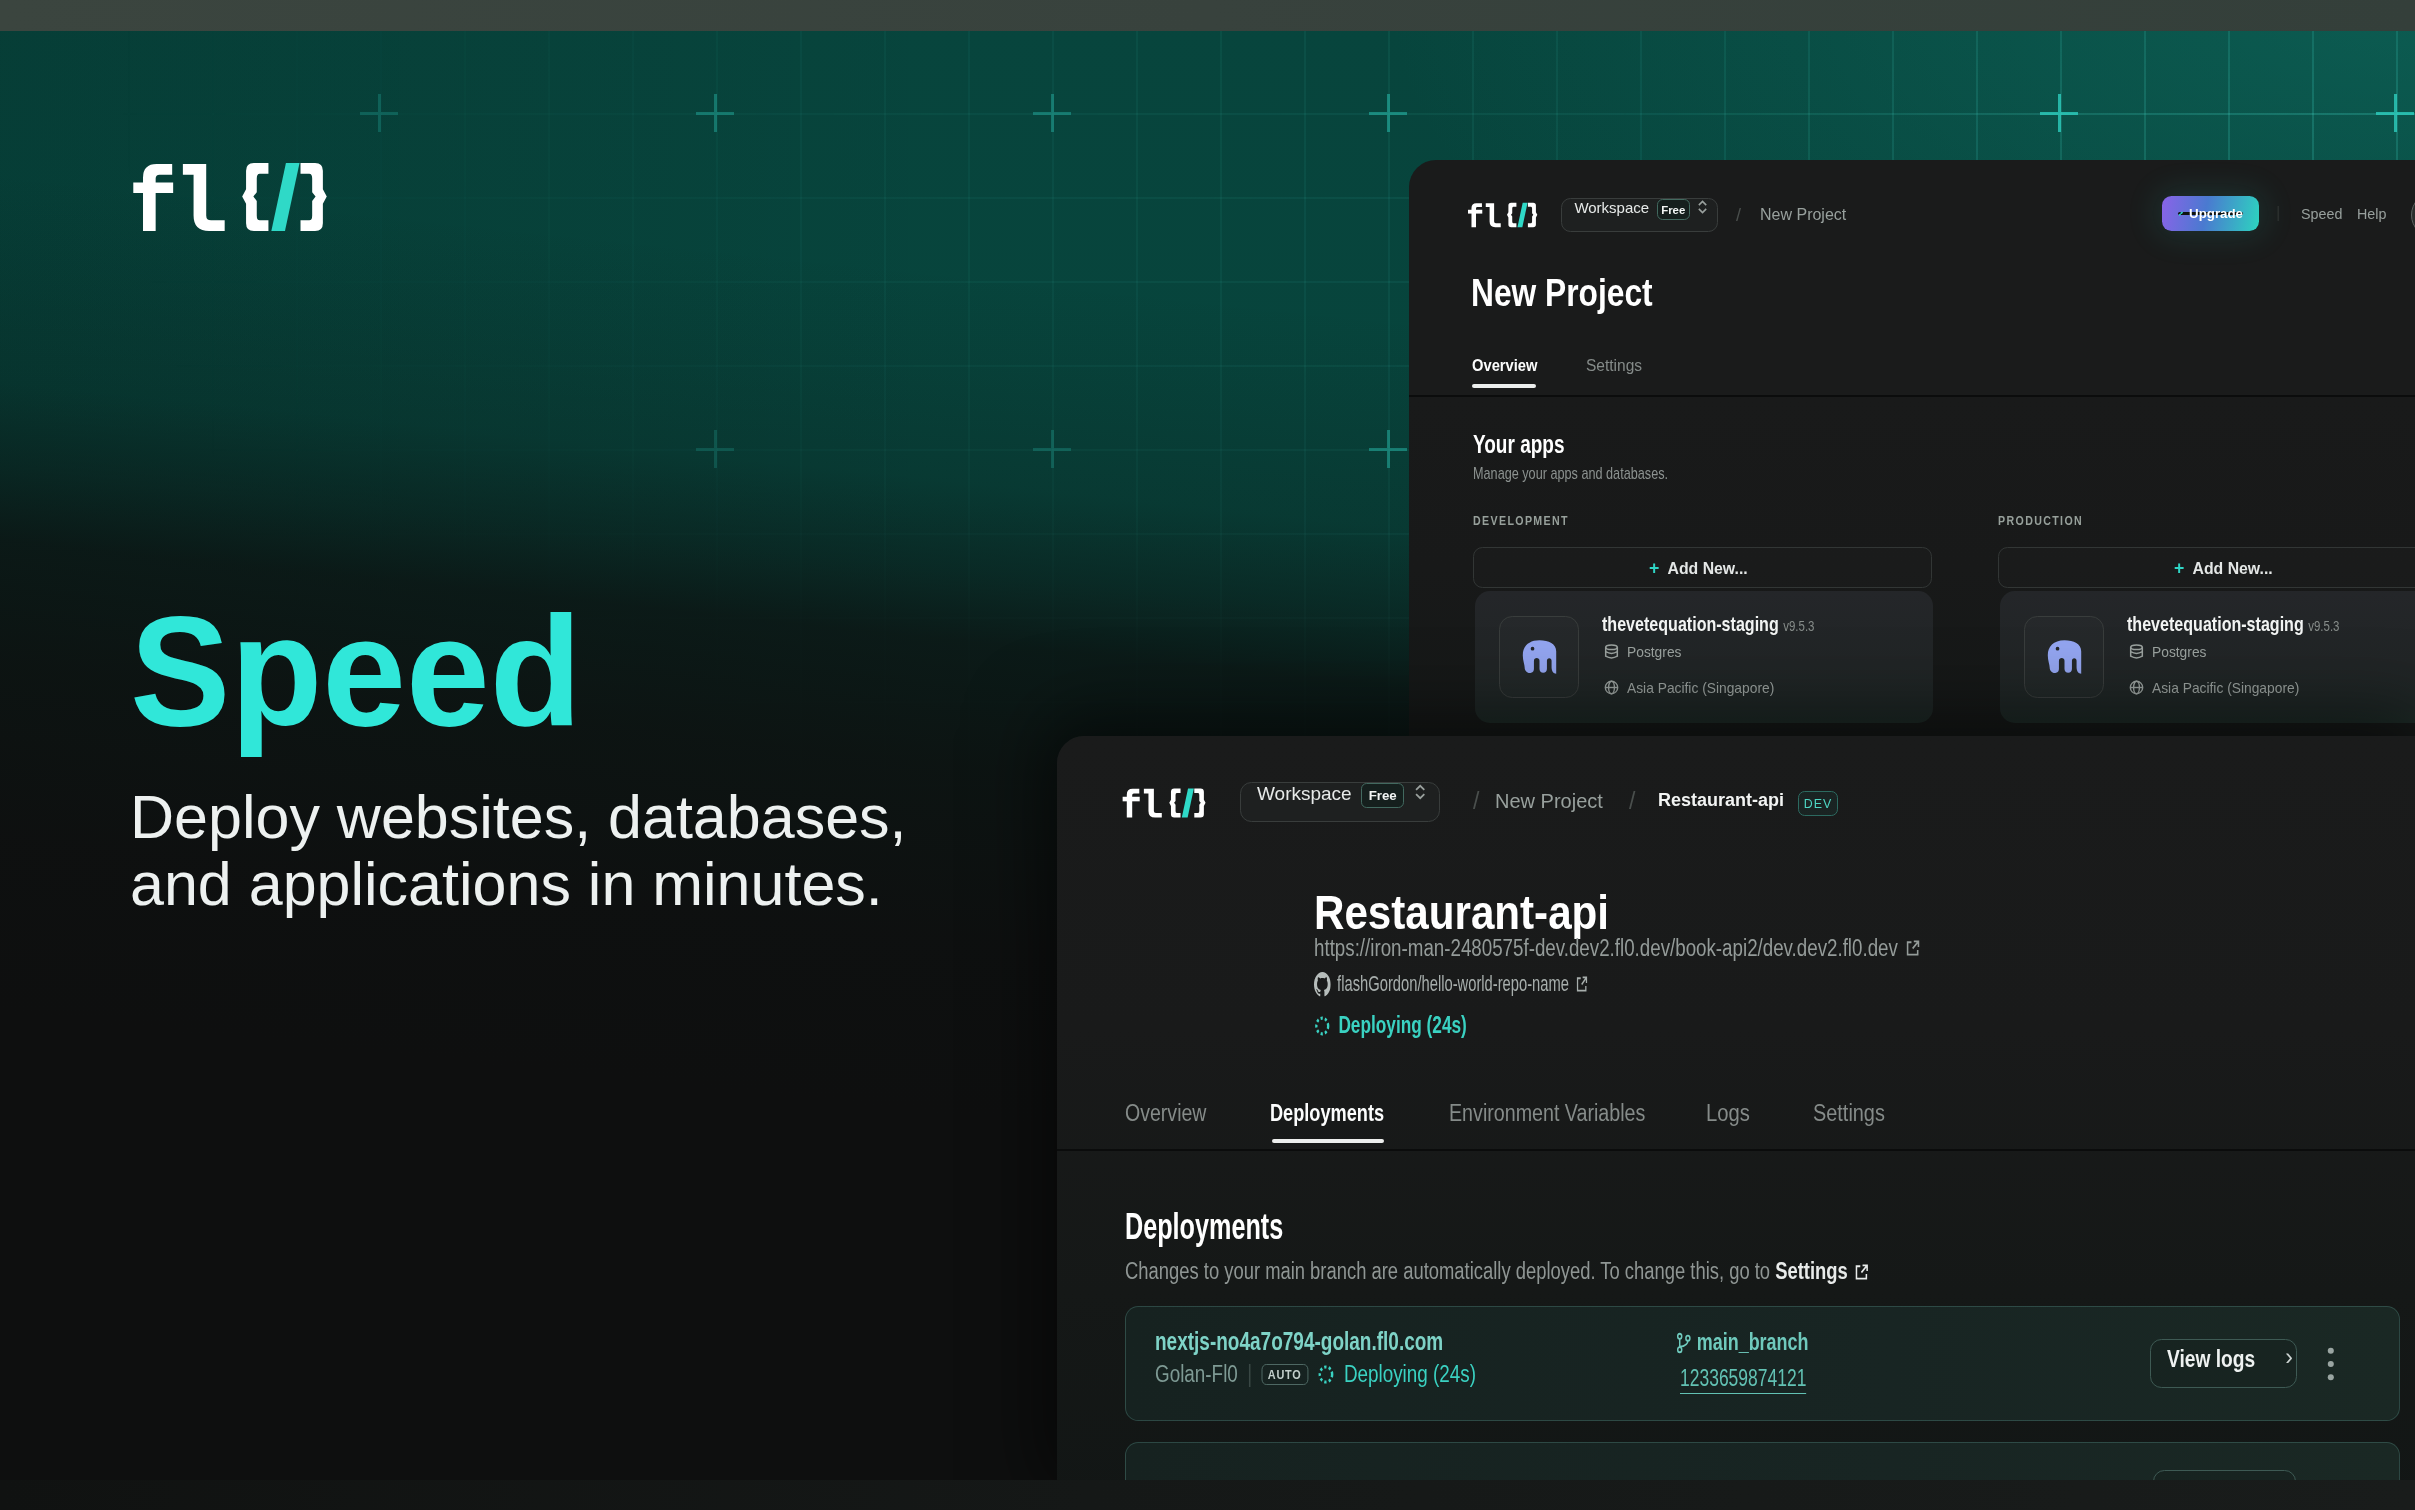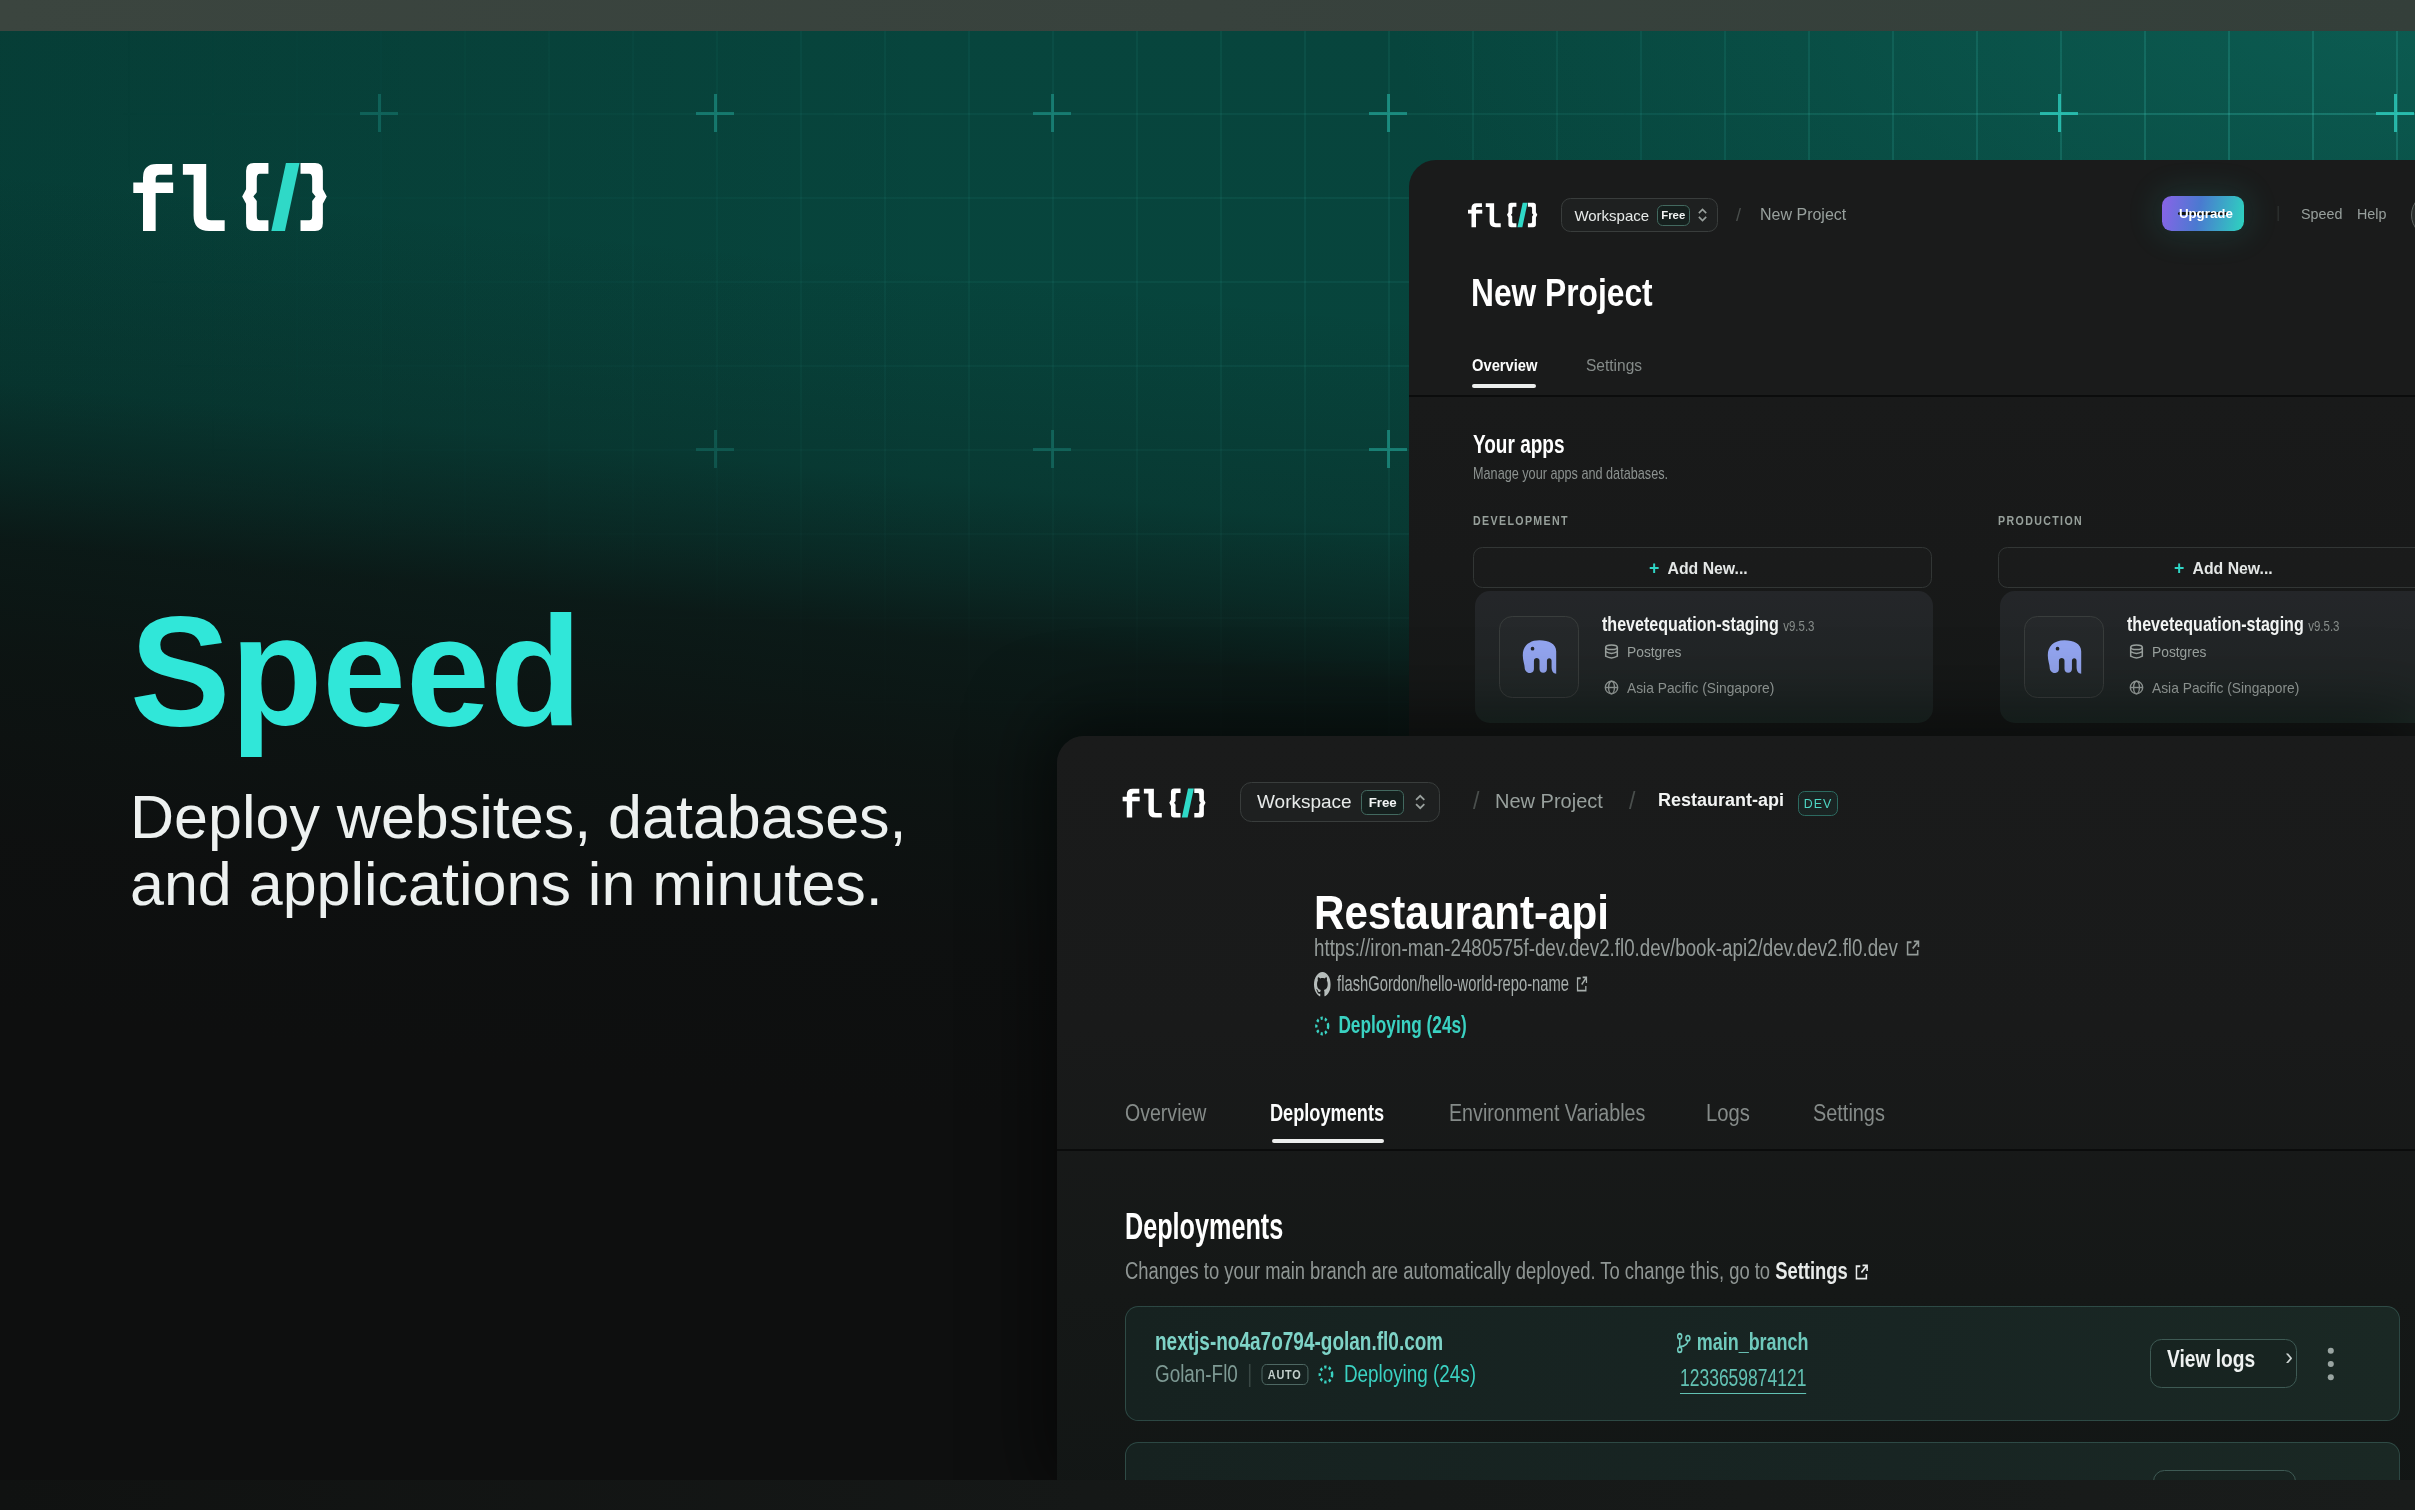--- a/index.html
+++ b/index.html
@@ -50,33 +50,33 @@
 .subtitle { position:absolute; left:130px; top:784px; z-index:3; font-size:61px; line-height:67px;
   color:#edf1f0; }
 
 
 .panel { position:absolute; }
 #ptop { left:1409px; top:160px; width:1067px; height:576px; border-radius:27px 0 0 0; z-index:5;
   background:#1a1b1b; }
 #pbot { left:1057px; top:736px; width:1381px; height:774px; border-radius:27px 0 0 0; z-index:10;
   background:linear-gradient(180deg,#1a1b1b 0%, #191a1a 38%, #151817 72%, #121615 100%);
   box-shadow:-13.3px -19px 76px rgba(0,0,0,0.55); }
-.pill { position:absolute; display:flex; align-items:center; border:1.4px solid #393d3c; border-radius:9.5px;
+.pill { position:absolute; display:flex; border:1.4px solid #393d3c; border-radius:9.5px;
   background:#1e2020; color:#e7eae9; }
 .freebadge { display:inline-flex; align-items:center; justify-content:center; background:#151f1d;
   border:1px solid #42695f; border-radius:5.7px; color:#f2f5f4; font-weight:bold; }
 .crumb { color:#98a09d; position:absolute; }
 .csep { color:#4a4f4d; position:absolute; }
 .tabtxt { position:absolute; color:#858b89; }
 .tabtxt.on { color:#fcfdfd; font-weight:bold; }
 .underline { position:absolute; background:#eceeed; border-radius:2.9px; height:3.8px; }
 .sep { position:absolute; left:0; width:100%; height:1.9px; background:#0b0c0c; }
 
 
-.upg { position:absolute; left:753px; top:36px; width:82px; height:35px; border-radius:9.5px;
+.upg { position:absolute; left:753px; top:36px; width:97px; height:35px; border-radius:9.5px;
   background:linear-gradient(100deg,#8a63e8 0%, #4a7ad0 45%, #2dd4bf 100%); padding:16px;
   box-shadow:0 0 32px 4.8px rgba(45,212,191,0.13); }
 .upg > div { width:100%; height:100%; border-radius:8.6px; background:#0f1312; display:flex; align-items:center;
   justify-content:center; gap:5.7px; color:#fff; font-size:13.3px; font-weight:bold; }
 #ptop .h1 { position:absolute; left:62px; top:114px; font-size:38px; line-height:1; font-weight:bold; color:#fff;
   transform:scaleX(0.835); transform-origin:0 0; }
 #ptop .lower { position:absolute; left:0; top:237px; width:100%; height:340px;
   background:linear-gradient(180deg,#191a1a 0%, #181919 50%, #151817 100%); border-radius:0; }
 .yourapps { position:absolute; left:64px; top:33px; font-size:25px; font-weight:bold; color:#fff; }
 .manage { position:absolute; left:64px; top:67px; font-size:17px; color:#8c9290; }

